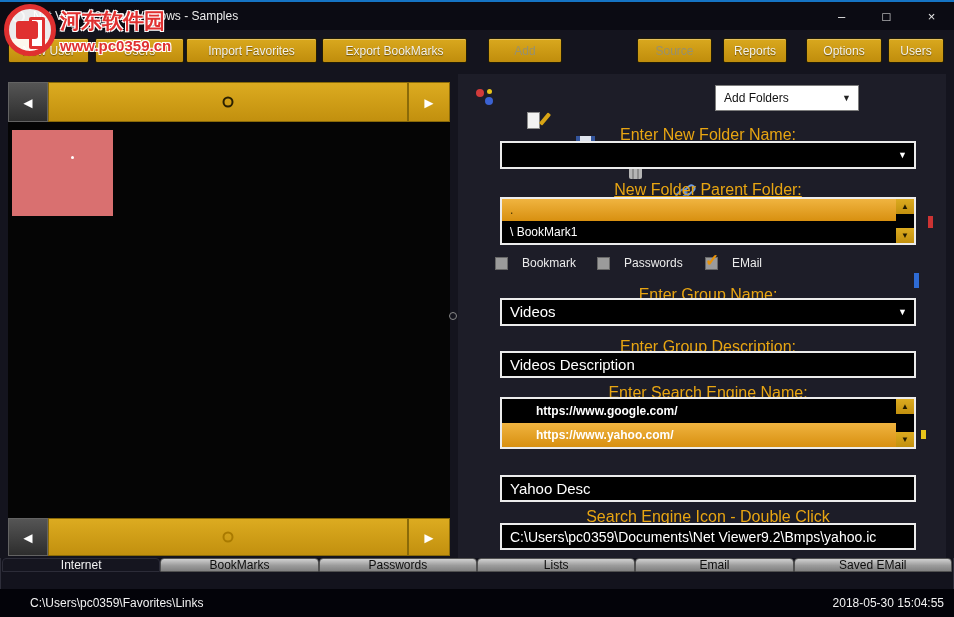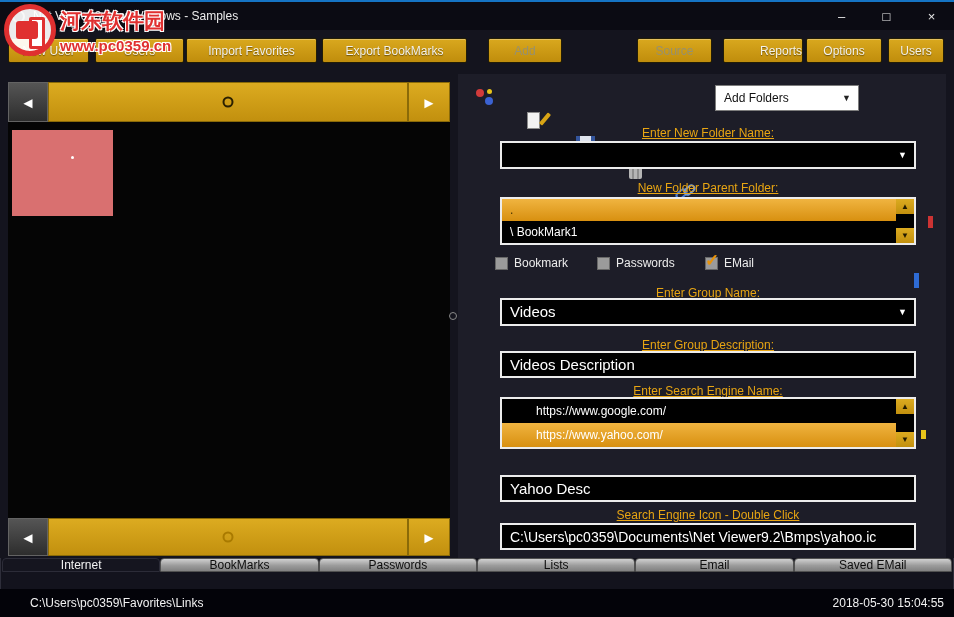--- a/index.html
+++ b/index.html
@@ -32,21 +32,21 @@
     box-shadow: inset 0 1px 0 rgba(255,255,255,.28);
     cursor: pointer;
   }
   .tbtn.dim { color: #96906f; text-shadow: none; }
   .b-newuser { left: 8px;   width: 81px; }
   .b-users   { left: 95px;  width: 89px; }
   .b-import  { left: 186px; width: 131px; }
   .b-export  { left: 322px; width: 145px; }
   .b-add     { left: 488px; width: 74px; text-align: center; }
   .b-source  { left: 637px; width: 75px; }
-  .b-reports { left: 723px; width: 80px; text-align: right; }
+  .b-reports { left: 723px; width: 64px; }
   .b-options { left: 806px; width: 76px; }
   .b-help    { left: 888px; width: 56px; }
 
   
   .main { position: absolute; top: 74px; left: 0; right: 0; height: 484px; background: #14141e; }
 
   
   .left-panel { position: absolute; left: 8px; top: 8px; width: 442px; height: 474px; }
   .navbar { display: flex; height: 40px; }
   .navbar.bottom { height: 38px; }
@@ -104,48 +104,48 @@
   .i-trash { left: 166px; }
   .i-link  { left: 216px; }
   .i-chart { left: 454px; }
 
   .combo { position: relative; cursor: pointer; }
   .combo .arrow { position: absolute; right: 7px; top: 50%; transform: translateY(-50%); font-size: 9px; color: #fff; }
   .combo-white { position: absolute; left: 257px; top: 1px; width: 144px; height: 26px; background: #fff; border: 1px solid #7d7d7d;
     font-size: 12px; color: #111; line-height: 24px; padding-left: 8px; }
   .combo-white .arrow { color: #222; }
 
-  .f-label { position: absolute; left: 42px; width: 416px; text-align: center; color: #e8a512; font-size: 12px; text-decoration: underline; }
+  .f-label { position: absolute; left: 42px; width: 416px; text-align: center; color: #e8a512; font-size: 16px; text-decoration: underline; }
   .l1 { top: 52px; }  .l2 { top: 107px; } .l3 { top: 212px; } .l4 { top: 264px; }
   .l5 { top: 310px; } .l6 { top: 386px; } .l7 { top: 434px; }
 
   .field { position: absolute; left: 42px; width: 416px; background: #000; border: 2px solid #ececec; color: #fff; }
   .combo-dark { height: 28px; font-size: 15px; line-height: 24px; padding-left: 8px; }
   .c1 { top: 67px; } .c2 { top: 224px; }
 
   .tfield { position: absolute; left: 42px; width: 416px; height: 27px; background: #000; border: 2px solid #ececec;
     color: #fff; font-size: 15px; padding-left: 8px; font-family: "Liberation Sans", sans-serif; }
   .t1 { top: 277px; } .t2 { top: 401px; } .t3 { top: 449px; font-size: 14px; }
 
   .listbox { position: absolute; left: 42px; width: 416px; background: #000; border: 2px solid #ececec; display: flex; }
   .list1 { top: 123px; height: 48px; }
-  .list2 { top: 323px; height: 52px; }
+  .list2 { top: 323px; height: 52px; font-weight: bold; }
   .rows { flex: 1; display: flex; flex-direction: column; }
   .lrow { color: #fff; font-size: 12px; display: flex; align-items: center; padding-left: 8px; cursor: pointer; }
   .list1 .lrow { height: 22px; }
   .list2 .lrow { height: 24px; padding-left: 34px; }
   .lrow.selected { background: linear-gradient(180deg,#f0b440,#d89010); }
   .lrow.dimtext { color: #4a3600; }
   .vscroll { width: 18px; display: flex; flex-direction: column; }
   .sbtn { height: 15px; background: linear-gradient(180deg,#dcab20,#c2900e); color: #221a00; font-size: 8px;
     display: flex; align-items: center; justify-content: center; cursor: pointer; }
   .strack { flex: 1; background: #000; }
 
   .check-row { position: absolute; top: 182px; left: 0; right: 0; height: 18px; }
-  .chk { position: absolute; display: flex; align-items: center; gap: 6px; cursor: pointer; }
+  .chk { position: absolute; display: flex; align-items: center; gap: 14px; cursor: pointer; }
   .chk1 { left: 37px; } .chk2 { left: 139px; } .chk3 { left: 247px; }
   .chk .box { width: 13px; height: 13px; background: #9b9b9b; border: 1px solid #686868; position: relative; }
   .chk .mark { position: absolute; left: -1px; top: -8px; font-style: normal; font-weight: bold; font-size: 17px; color: #e8920a; }
   .chk-label { color: #ececec; font-size: 12px; }
 
   
   .tabbar { position: absolute; top: 558px; left: 2px; right: 2px; height: 14px; background: #10101a; display: flex; }
   .tab { flex: 1; display: flex; align-items: center; justify-content: center; font-size: 12px; color: #0d0d0d;
     background: linear-gradient(180deg,#d0d0d0,#9b9b9b 55%,#818181); border: 1px solid #515151; border-radius: 4px 4px 0 0; cursor: pointer; }
   .tab.active { background: #15151f; color: #f2f2f2; border-color: #2c2c38; }

